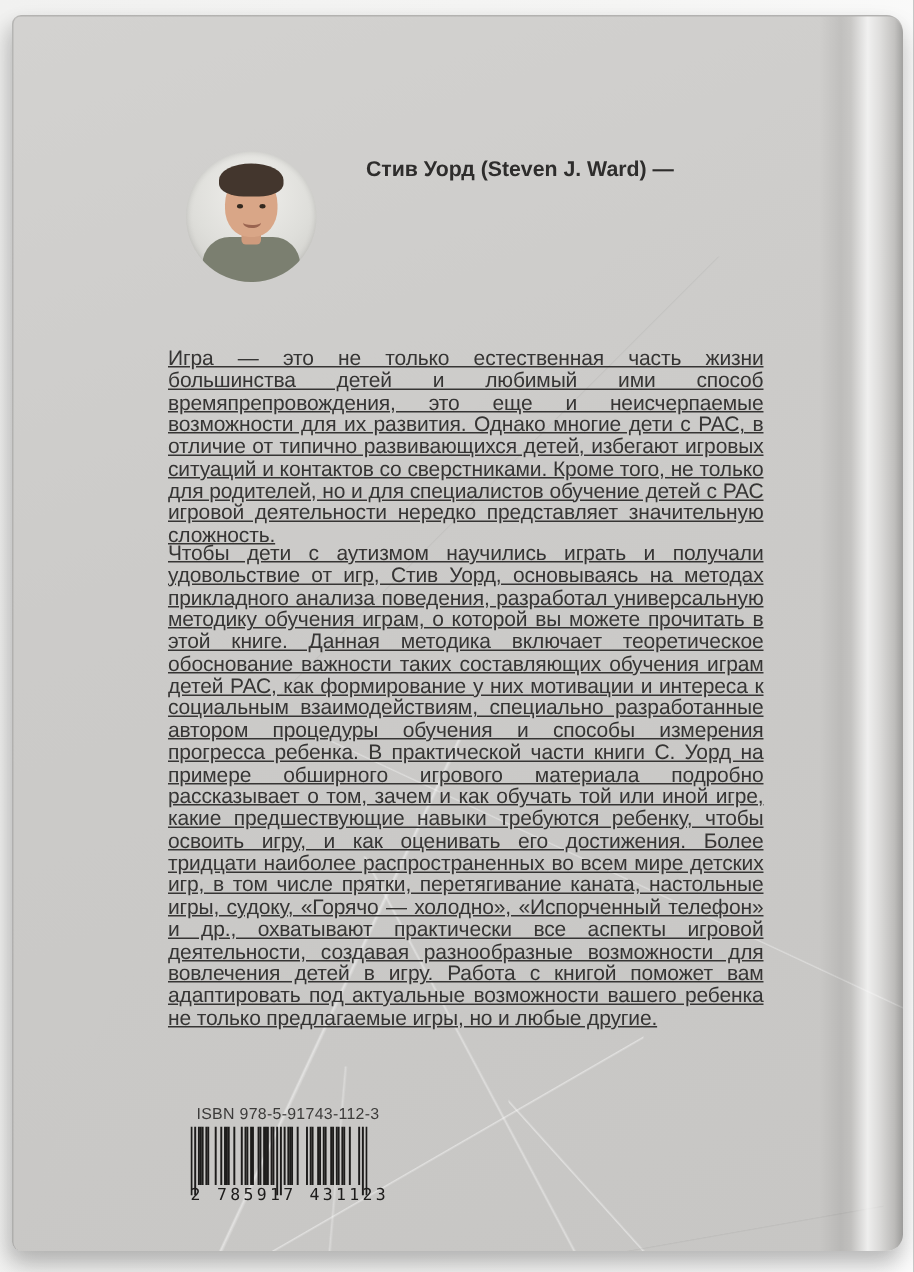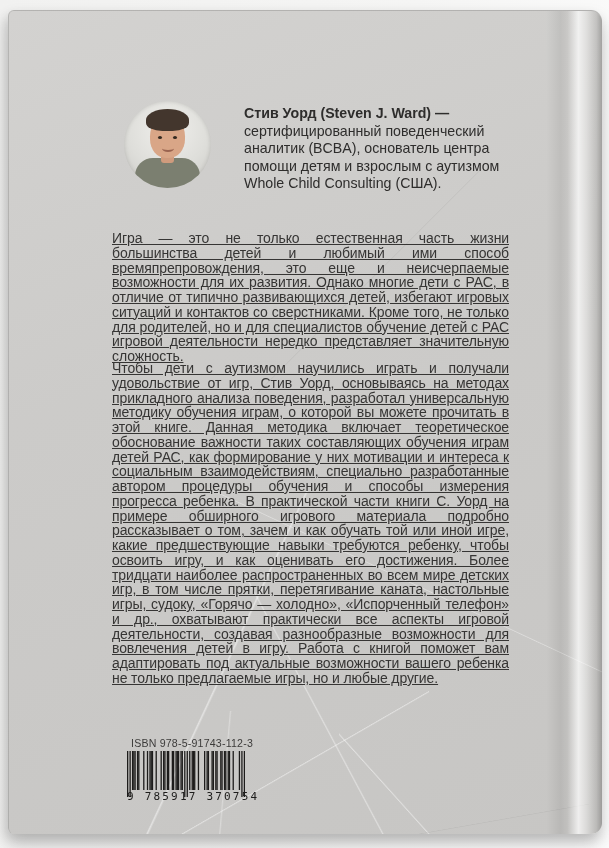--- a/index.html
+++ b/index.html
@@ -97,21 +97,20 @@
       <div class="av-neck"></div>
       <div class="av-face"></div>
       <div class="av-hair"></div>
       <div class="av-eye l"></div>
       <div class="av-eye r"></div>
       <div class="av-mouth"></div>
     </div>
 
     <div class="bio-text">
       <span class="bio-name">Стив Уорд (Steven J. Ward) —</span>
-      <span>сертифицированный поведенческий аналитик (BCBA), основатель центра помощи детям и взрослым с аутизмом Whole Child Consulting (США).</span>
     </div>
 
     <p class="para p1">Игра — это не только естественная часть жизни большинства детей и любимый ими способ времяпрепровождения, это еще и неисчерпаемые возможности для их развития. Однако многие дети с РАС, в отличие от типично развивающихся детей, избегают игровых ситуаций и контактов со сверстниками. Кроме того, не только для родителей, но и для специалистов обучение детей с РАС игровой деятельности нередко представляет значительную сложность.</p>
     <p class="para p2">Чтобы дети с аутизмом научились играть и получали удовольствие от игр, Стив Уорд, основываясь на методах прикладного анализа поведения, разработал универсальную методику обучения играм, о которой вы можете прочитать в этой книге. Данная методика включает теоретическое обоснование важности таких составляющих обучения играм детей РАС, как формирование у них мотивации и интереса к социальным взаимодействиям, специально разработанные автором процедуры обучения и способы измерения прогресса ребенка. В практической части книги С. Уорд на примере обширного игрового материала подробно рассказывает о том, зачем и как обучать той или иной игре, какие предшествующие навыки требуются ребенку, чтобы освоить игру, и как оценивать его достижения. Более тридцати наиболее распространенных во всем мире детских игр, в том числе прятки, перетягивание каната, настольные игры, судоку, «Горячо — холодно», «Испорченный телефон» и др., охватывают практически все аспекты игровой деятельности, создавая разнообразные возможности для вовлечения детей в игру. Работа с книгой поможет вам адаптировать под актуальные возможности вашего ребенка не только предлагаемые игры, но и любые другие.</p>
 
     <div class="isbn-block">
       <div class="isbn-label">ISBN 978-5-91743-112-3</div>
       <svg class="barcode" width="118" height="46" viewBox="0 0 118 46" xmlns="http://www.w3.org/2000/svg">
           <rect x="0.00" y="0" width="1.29" height="46"></rect>
           <rect x="2.48" y="0" width="1.29" height="46"></rect>
@@ -156,19 +155,19 @@
           <rect x="94.40" y="0" width="1.29" height="39"></rect>
           <rect x="96.88" y="0" width="1.29" height="39"></rect>
           <rect x="98.13" y="0" width="1.29" height="39"></rect>
           <rect x="100.61" y="0" width="1.29" height="39"></rect>
           <rect x="101.85" y="0" width="1.29" height="39"></rect>
           <rect x="105.58" y="0" width="1.29" height="39"></rect>
           <rect x="111.79" y="0" width="1.29" height="39"></rect>
           <rect x="114.27" y="0" width="1.29" height="46"></rect>
           <rect x="116.76" y="0" width="1.29" height="46"></rect>
         </svg>
-      <div class="barcode-digits">9 785917 370754</div>
+      <div class="barcode-digits">2 785917 431123</div>
     </div>
 
 
     <div class="spine"></div>
   </div>
 </div>
 
 </body></html>

